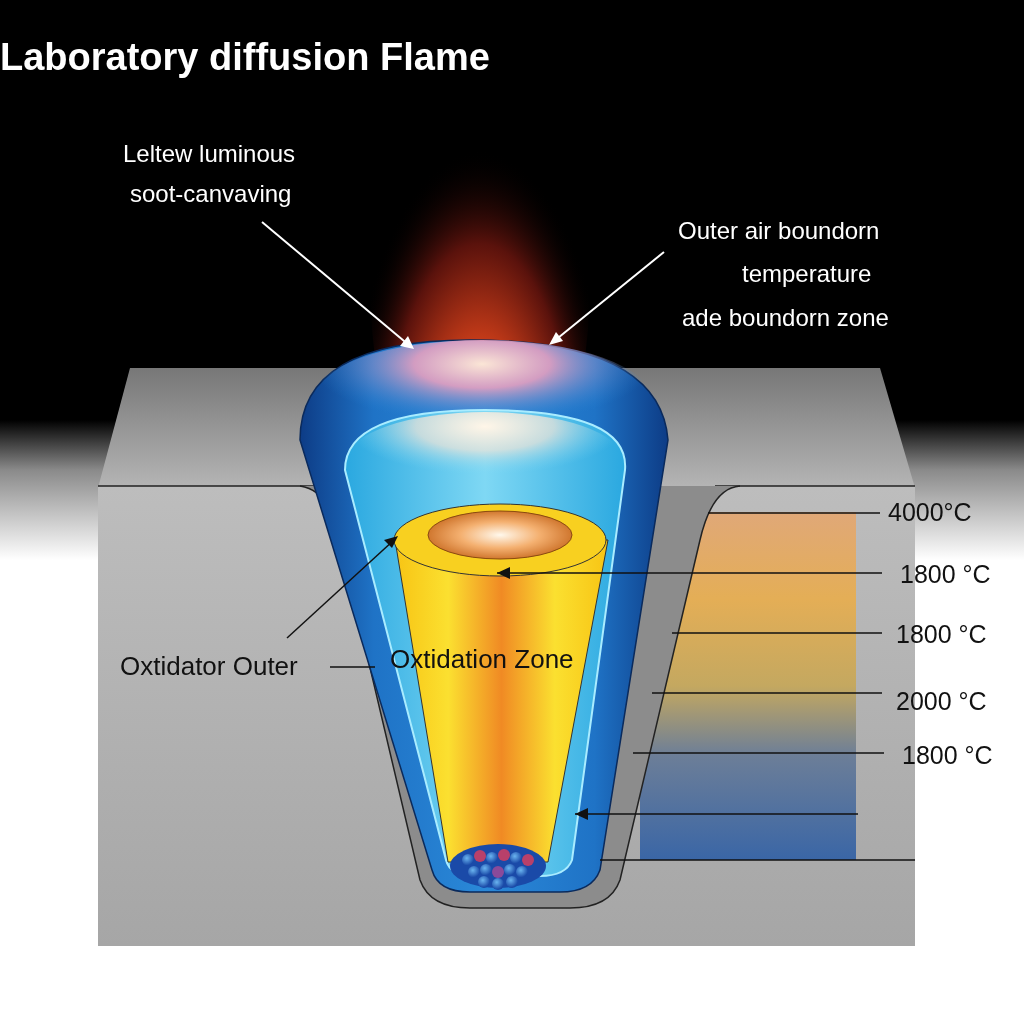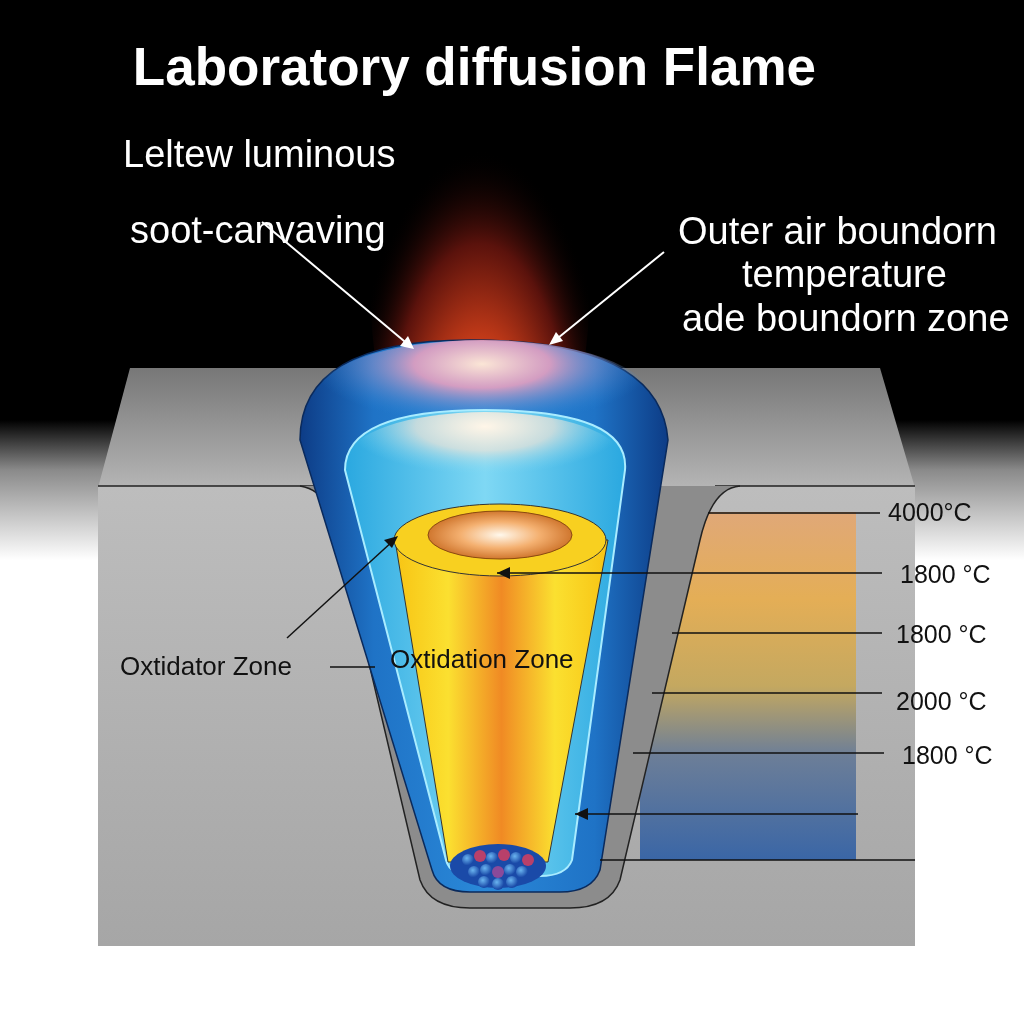--- a/index.html
+++ b/index.html
@@ -1,21 +1,21 @@
 <!DOCTYPE html>
 <html><head>
 <meta charset="utf-8">
 <style>
   html, body { margin:0; padding:0; }
   body { width:1024px; height:1024px; overflow:hidden; background:#fff; position:relative; font-family:"Liberation Sans", sans-serif; }
   .bg { position:absolute; inset:0; background:linear-gradient(#000 0px, #000 420px, #8a8a8a 470px, #fff 560px, #fff 1024px); }
   svg.art { position:absolute; left:0; top:0; }
   .lbl { position:absolute; white-space:nowrap; }
-  .title { left:0; width:816px; top:36px; text-align:right; color:#fff; font-weight:bold; font-size:53px; }
-  .wl { color:#fff; font-size:38px; line-height:40px; }
+  .title { left:0; width:816px; top:36px; text-align:left; color:#fff; font-weight:bold; font-size:38px; }
+  .wl { color:#fff; font-size:24px; line-height:40px; }
   .bl { color:#111; font-size:26px; }
   .temp { color:#111; font-size:25px; }
 </style>
 </head>
 <body>
 
 <div class="bg"></div>
 
 <svg class="art" width="1024" height="1024" viewBox="0 0 1024 1024">
   <defs>
@@ -139,26 +139,26 @@
 
   <line x1="262" y1="222" x2="410" y2="346" stroke="#fff" stroke-width="2"></line>
   <polygon points="414,349 400,346 408,336" fill="#fff"></polygon>
   <line x1="664" y1="252" x2="553" y2="342" stroke="#fff" stroke-width="2"></line>
   <polygon points="549,345 556,332 563,341" fill="#fff"></polygon>
 </svg>
 
 <div class="lbl title">Laboratory diffusion Flame</div>
 
 <div class="lbl wl" style="left:123px; top:134px;">Leltew luminous</div>
-<div class="lbl wl" style="left:130px; top:174px;margin-top:36px;">soot-canvaving</div>
+<div class="lbl wl" style="left:130px; top:174px;">soot-canvaving</div>
 
 <div class="lbl wl" style="left:678px; top:211px;">Outer air boundorn</div>
 <div class="lbl wl" style="left:742px; top:254px;text-align:center;">temperature</div>
 <div class="lbl wl" style="left:682px; top:298px;">ade boundorn zone</div>
 
-<div class="lbl bl" style="left:120px; top:651px;">Oxtidator Zone</div>
+<div class="lbl bl" style="left:120px; top:651px;">Oxtidator Outer</div>
 <div class="lbl bl" style="left:390px; top:644px;">Oxtidation Zone</div>
 
 <div class="lbl temp" style="left:888px; top:498px;text-align:center;">4000°C</div>
 <div class="lbl temp" style="left:900px; top:560px;">1800 °C</div>
 <div class="lbl temp" style="left:896px; top:620px;">1800 °C</div>
 <div class="lbl temp" style="left:896px; top:687px;">2000 °C</div>
 <div class="lbl temp" style="left:902px; top:741px;">1800 °C</div>
 
 </body></html>

